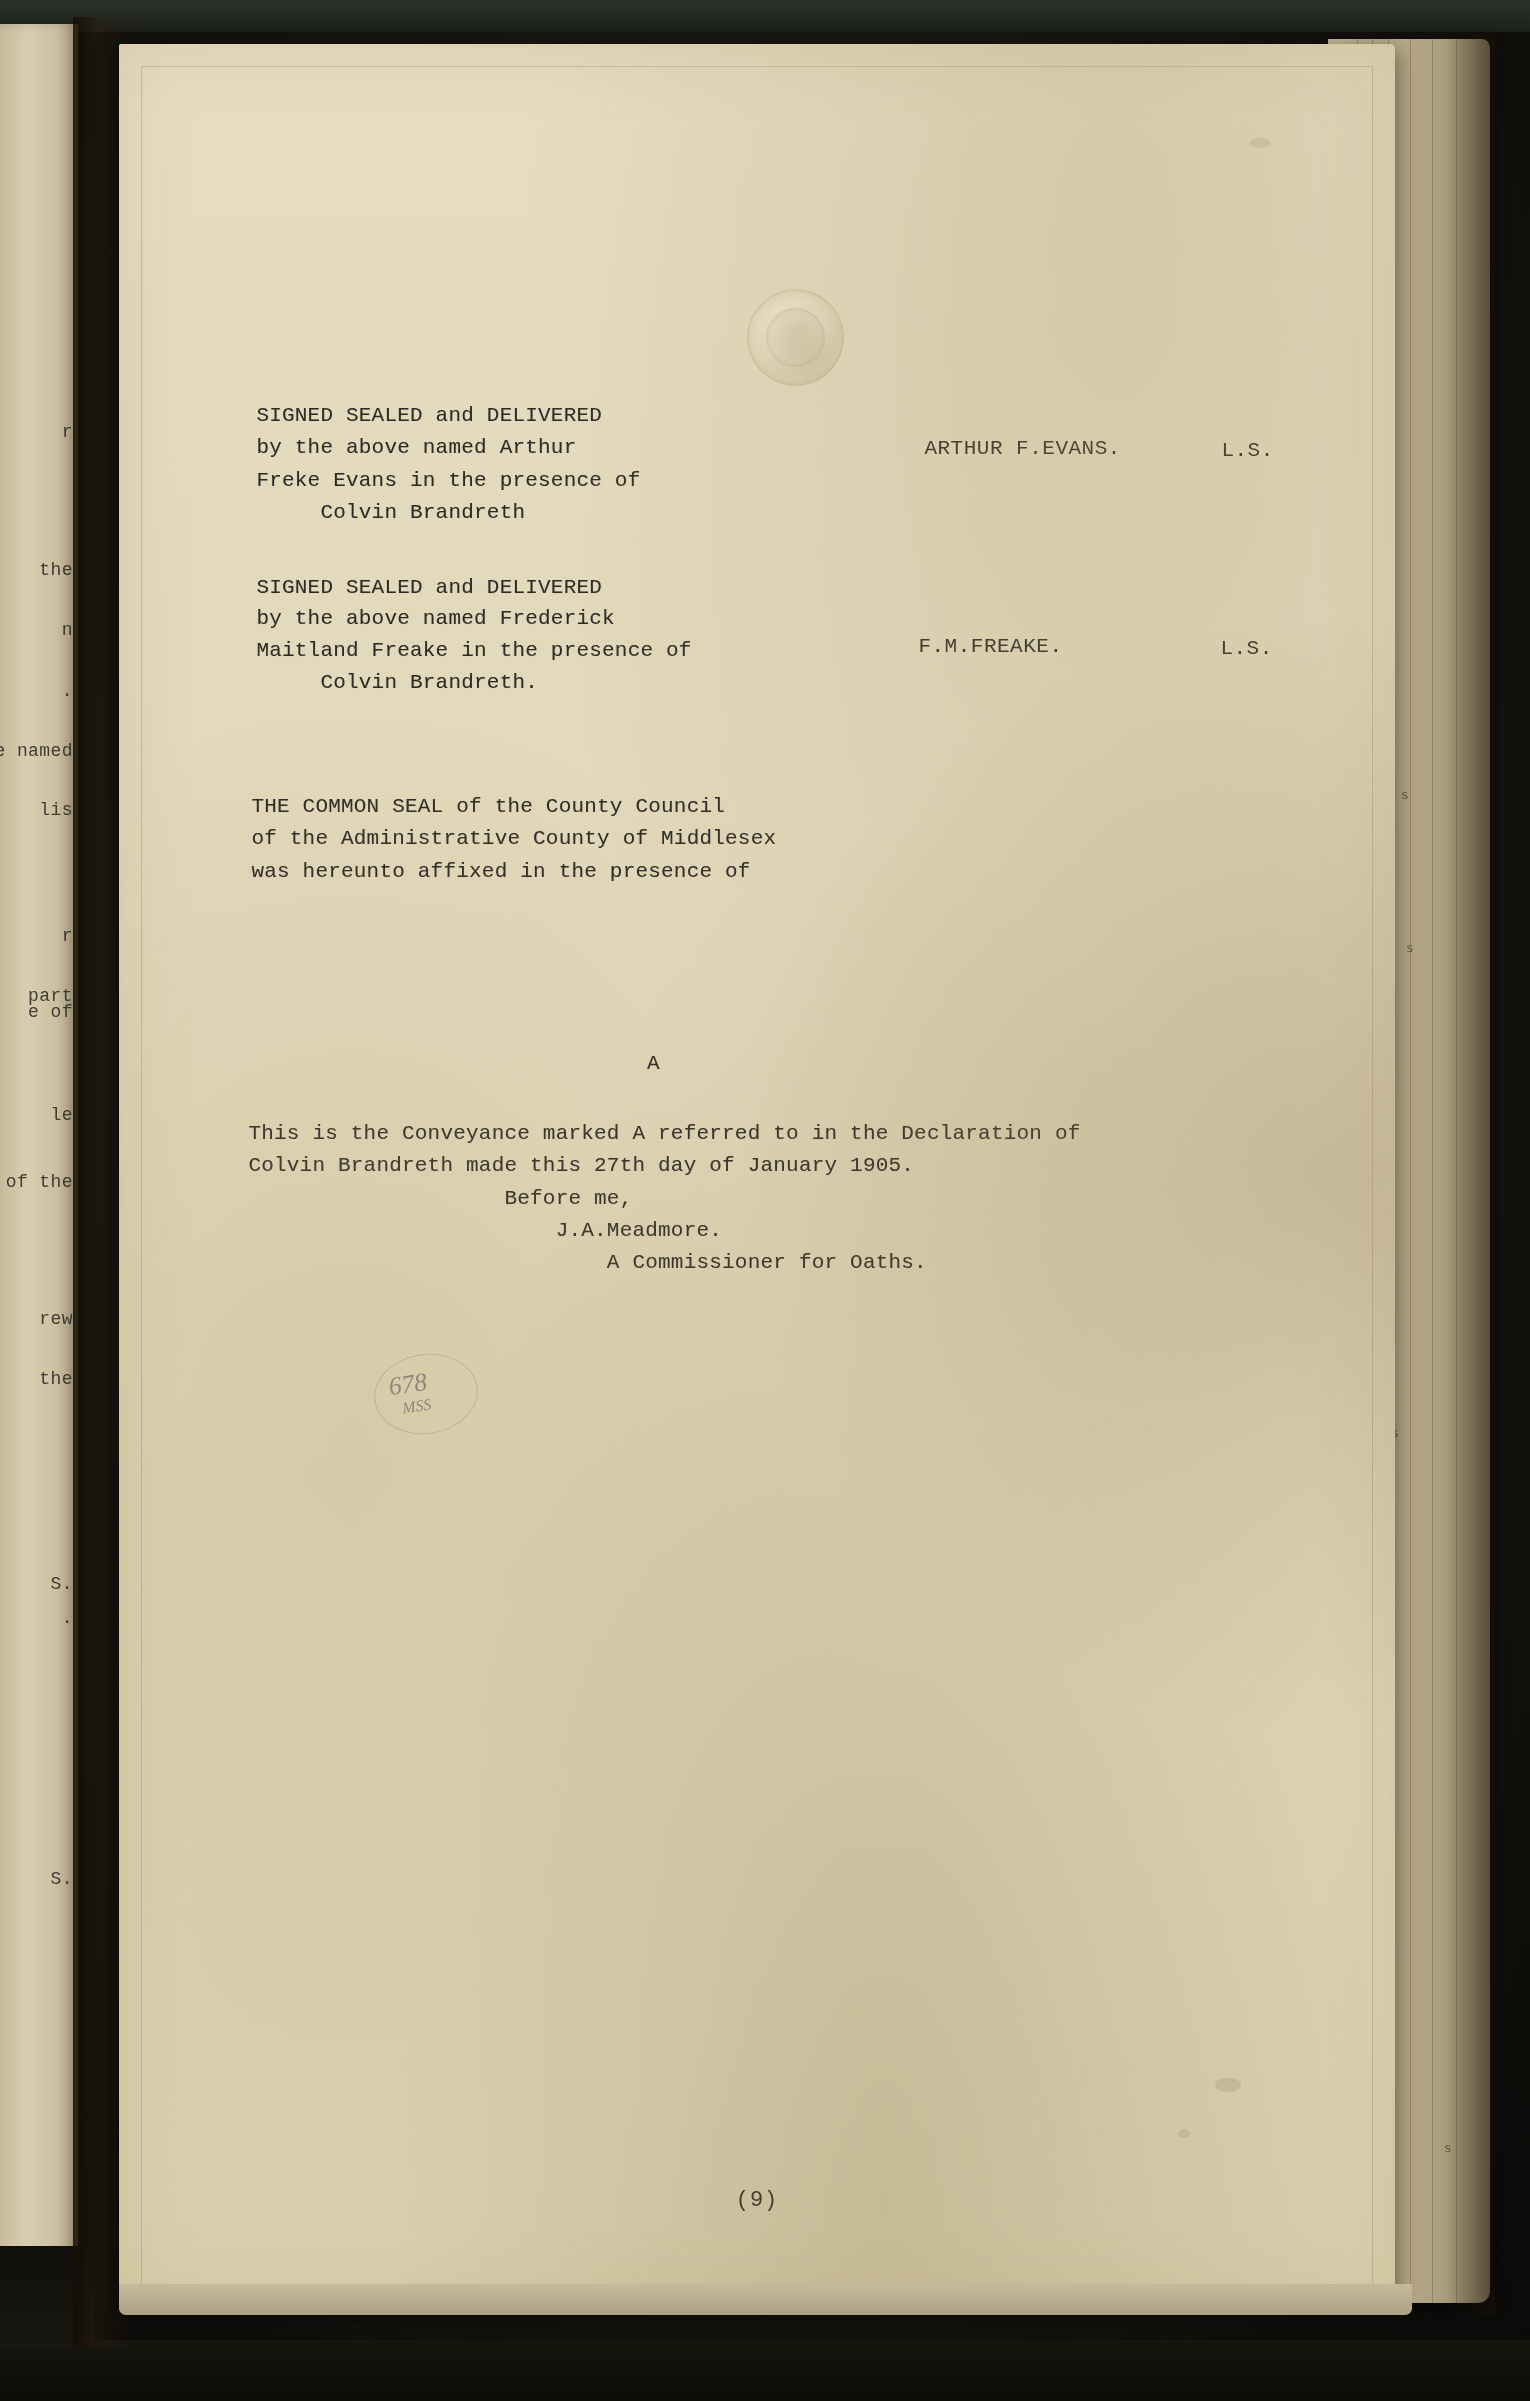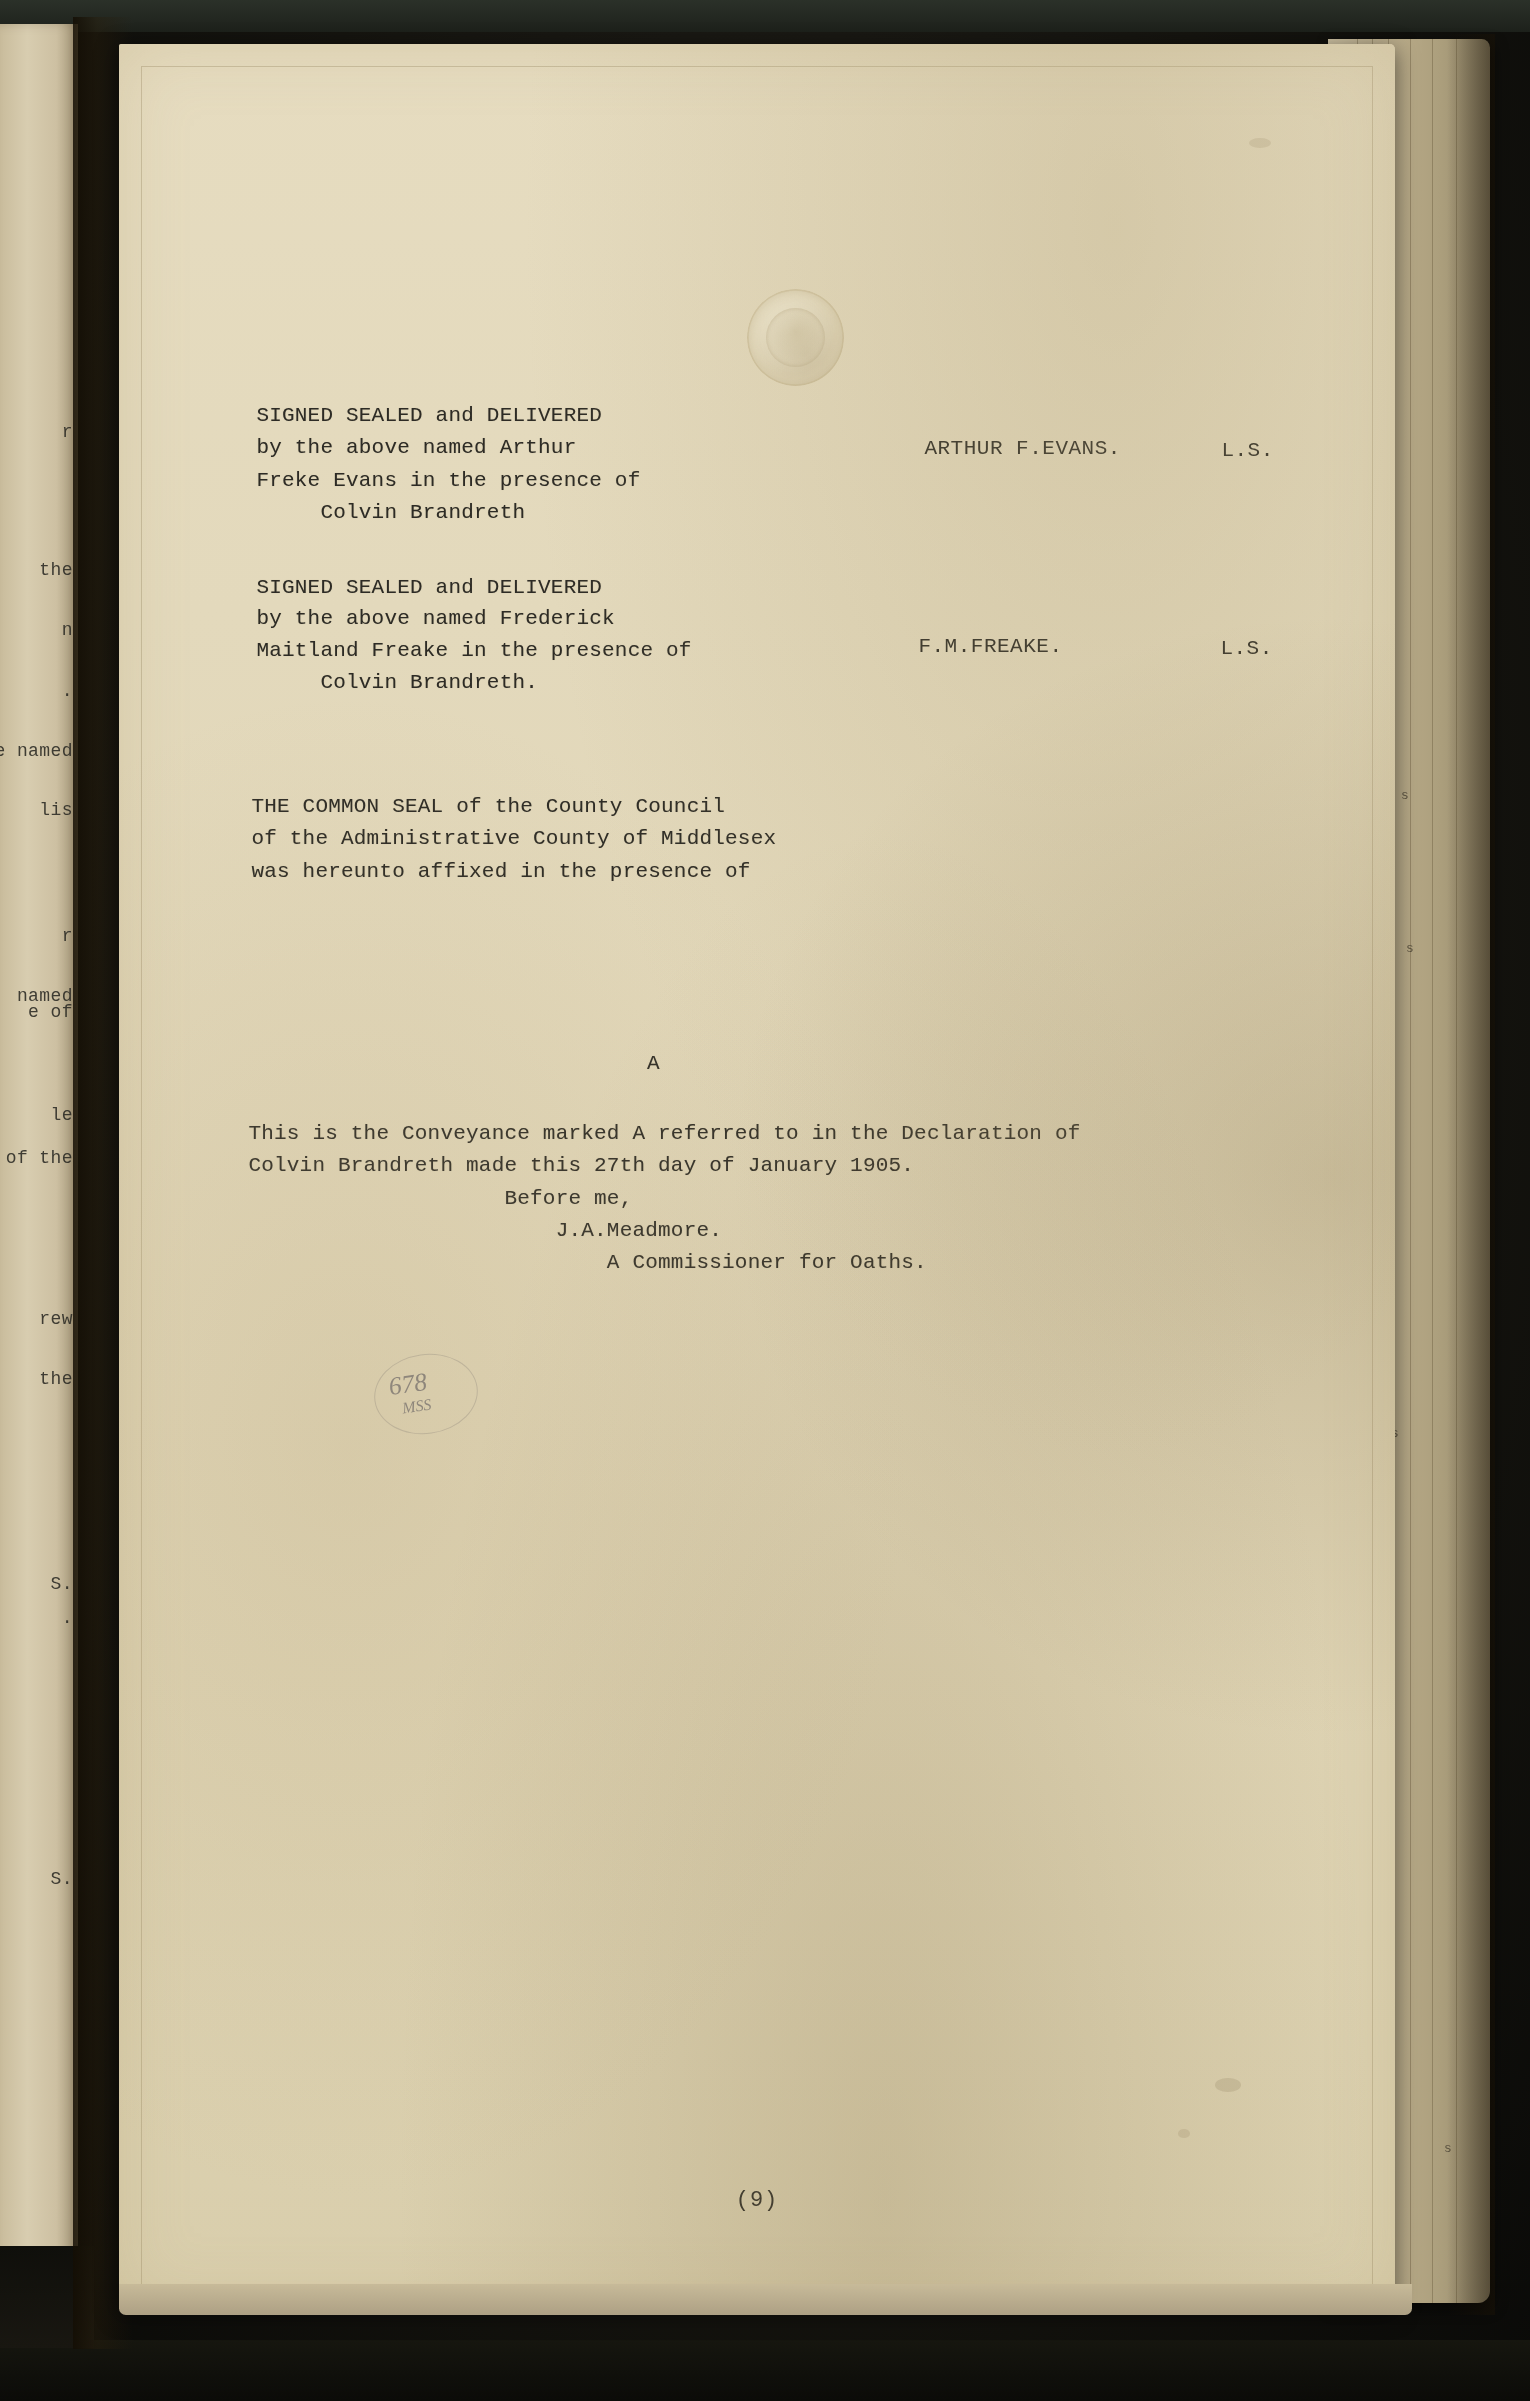--- a/index.html
+++ b/index.html
@@ -243,24 +243,24 @@
   <div class="left-page">
     <div class="ltext" style="top:398px">r</div>
     <div class="ltext" style="top:477px"></div>
     <div class="ltext" style="top:536px">the</div>
     <div class="ltext" style="top:596px">n</div>
     <div class="ltext" style="top:657px">.</div>
     <div class="ltext" style="top:717px">e named</div>
     <div class="ltext" style="top:776px">lis</div>
     <div class="ltext" style="top:866px"></div>
     <div class="ltext" style="top:902px">r</div>
-    <div class="ltext" style="top:962px">named</div>
+    <div class="ltext" style="top:962px">part</div>
     <div class="ltext" style="top:978px">e of</div>
     <div class="ltext" style="top:1081px">le</div>
-    <div class="ltext" style="top:1124px">of the</div>
+    <div class="ltext" style="top:1148px">of the</div>
     <div class="ltext" style="top:1225px"></div>
     <div class="ltext" style="top:1285px">rew</div>
     <div class="ltext" style="top:1345px">the</div>
     <div class="ltext" style="top:1515px"></div>
     <div class="ltext" style="top:1550px">S.</div>
     <div class="ltext" style="top:1584px">.</div>
     <div class="ltext" style="top:1804px"></div>
     <div class="ltext" style="top:1845px">S.</div>
   </div>
   <div class="left-page-bottom-dark"></div>

